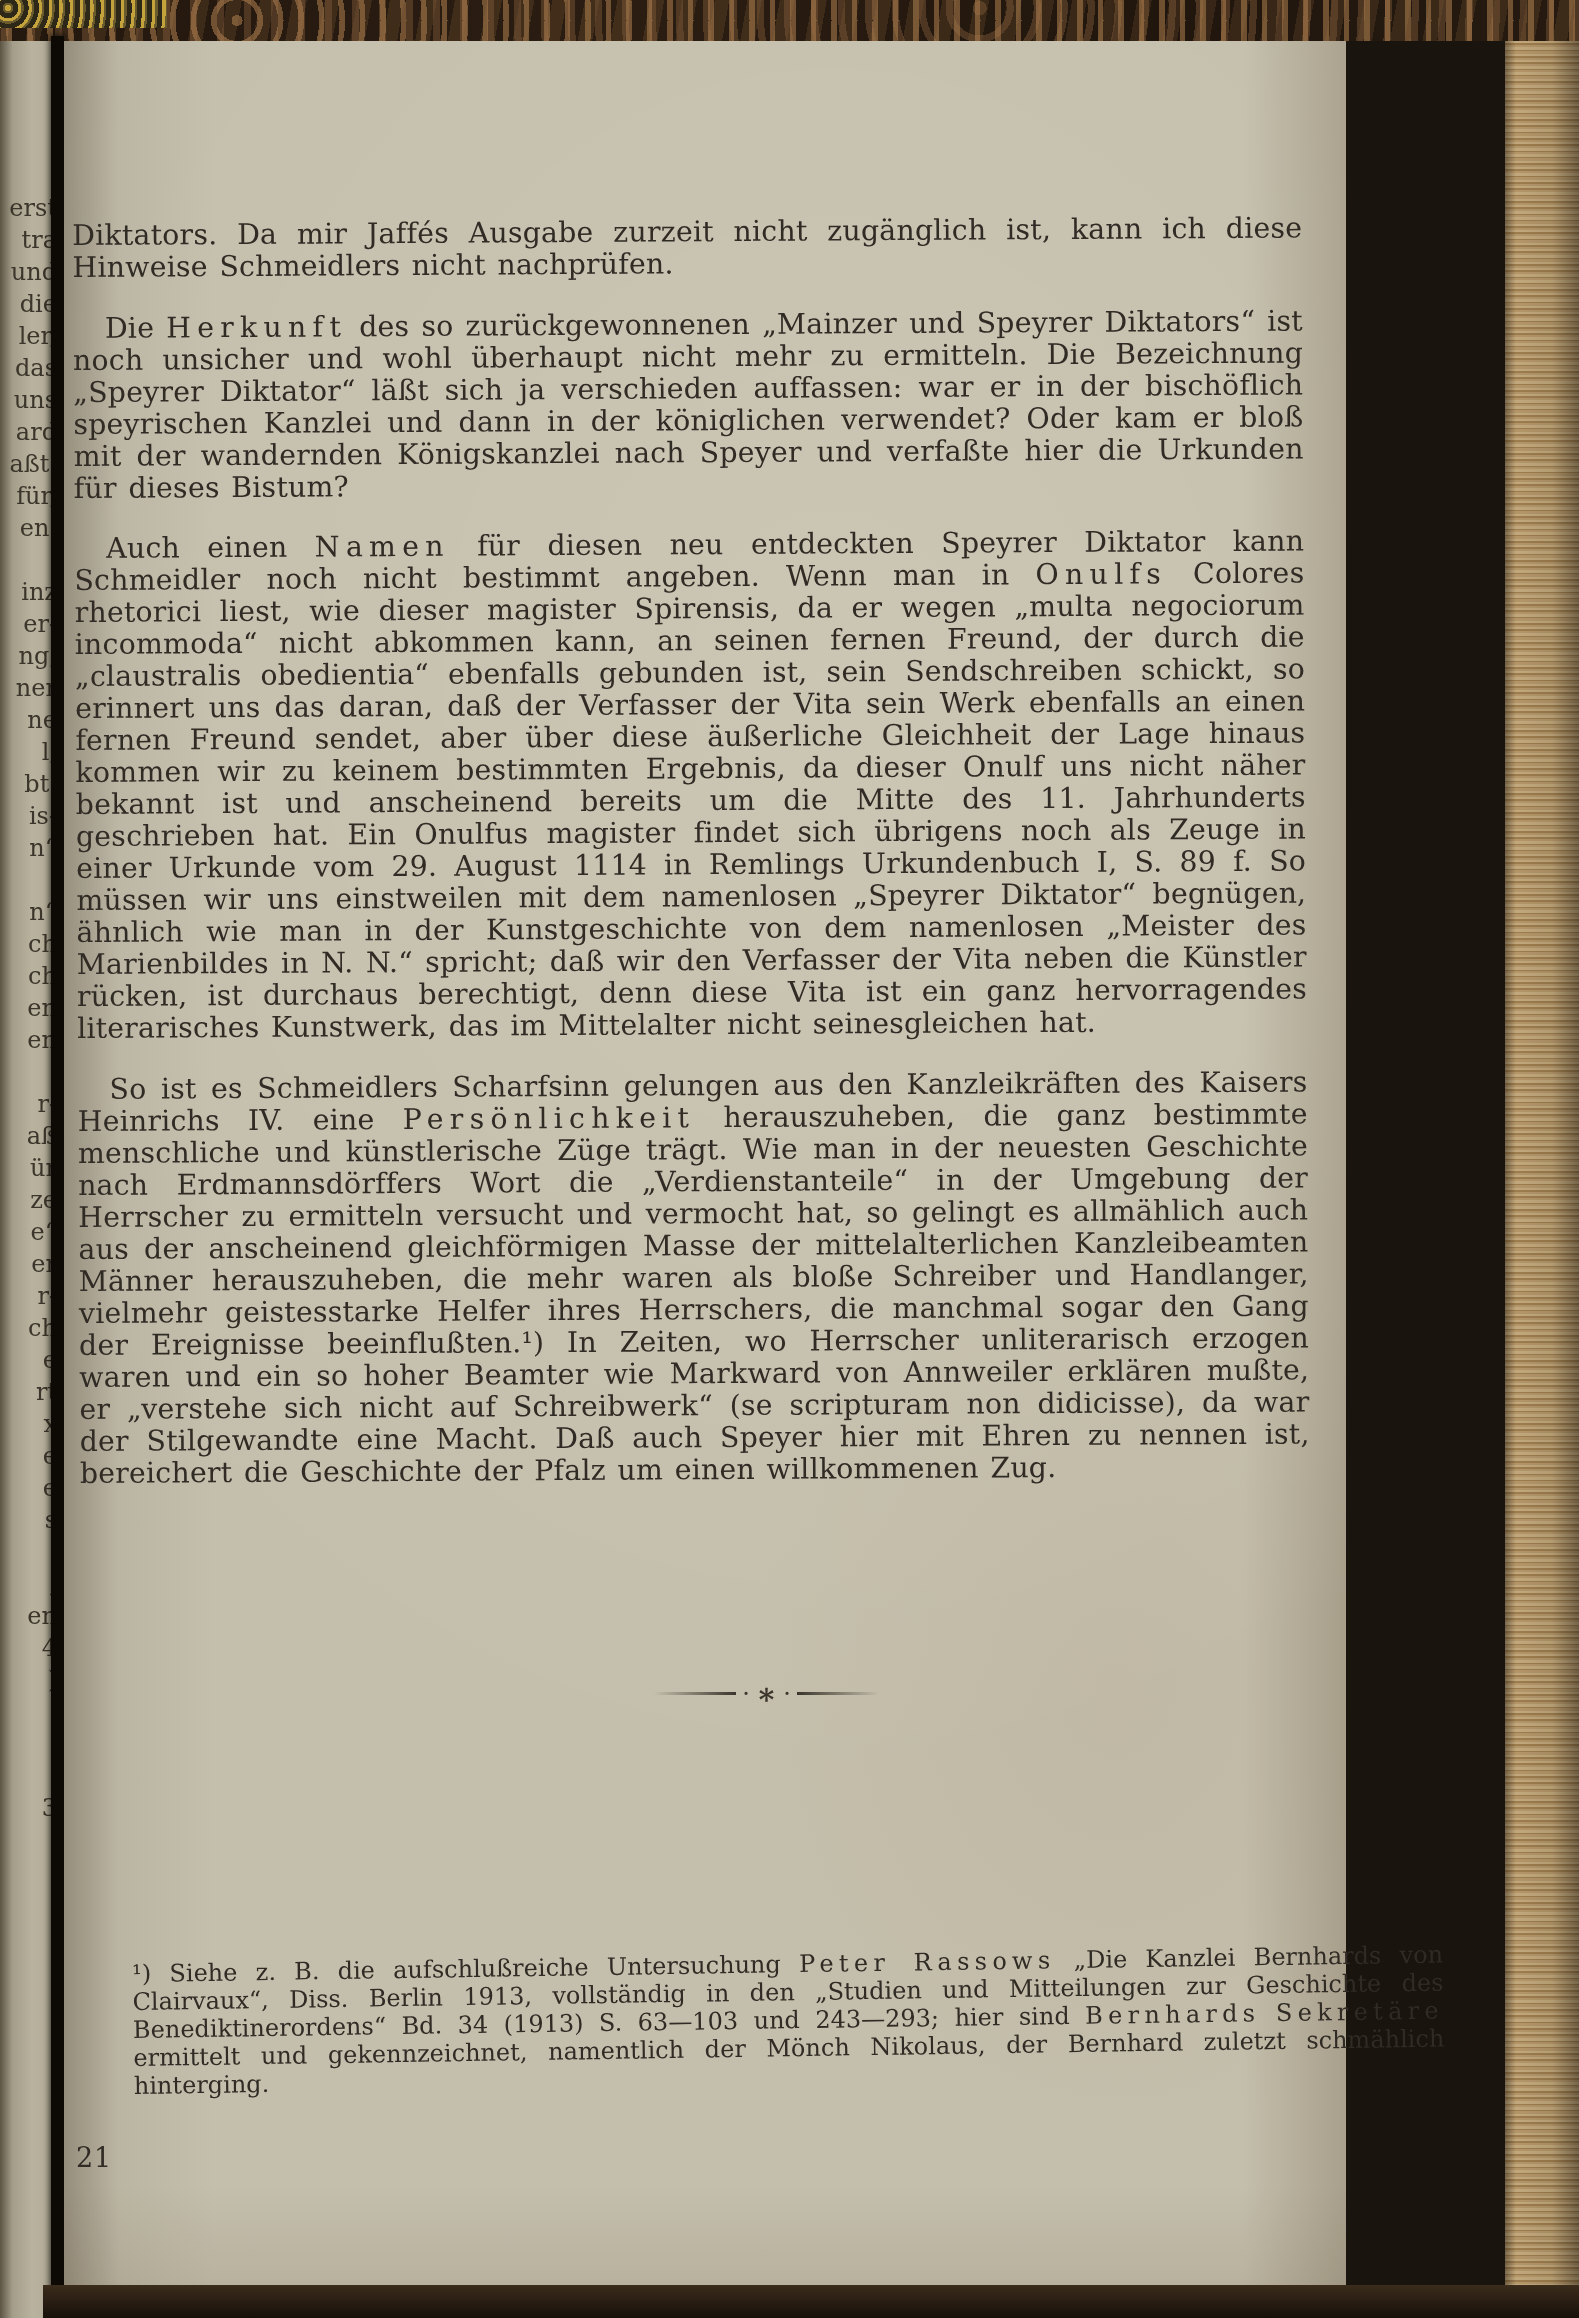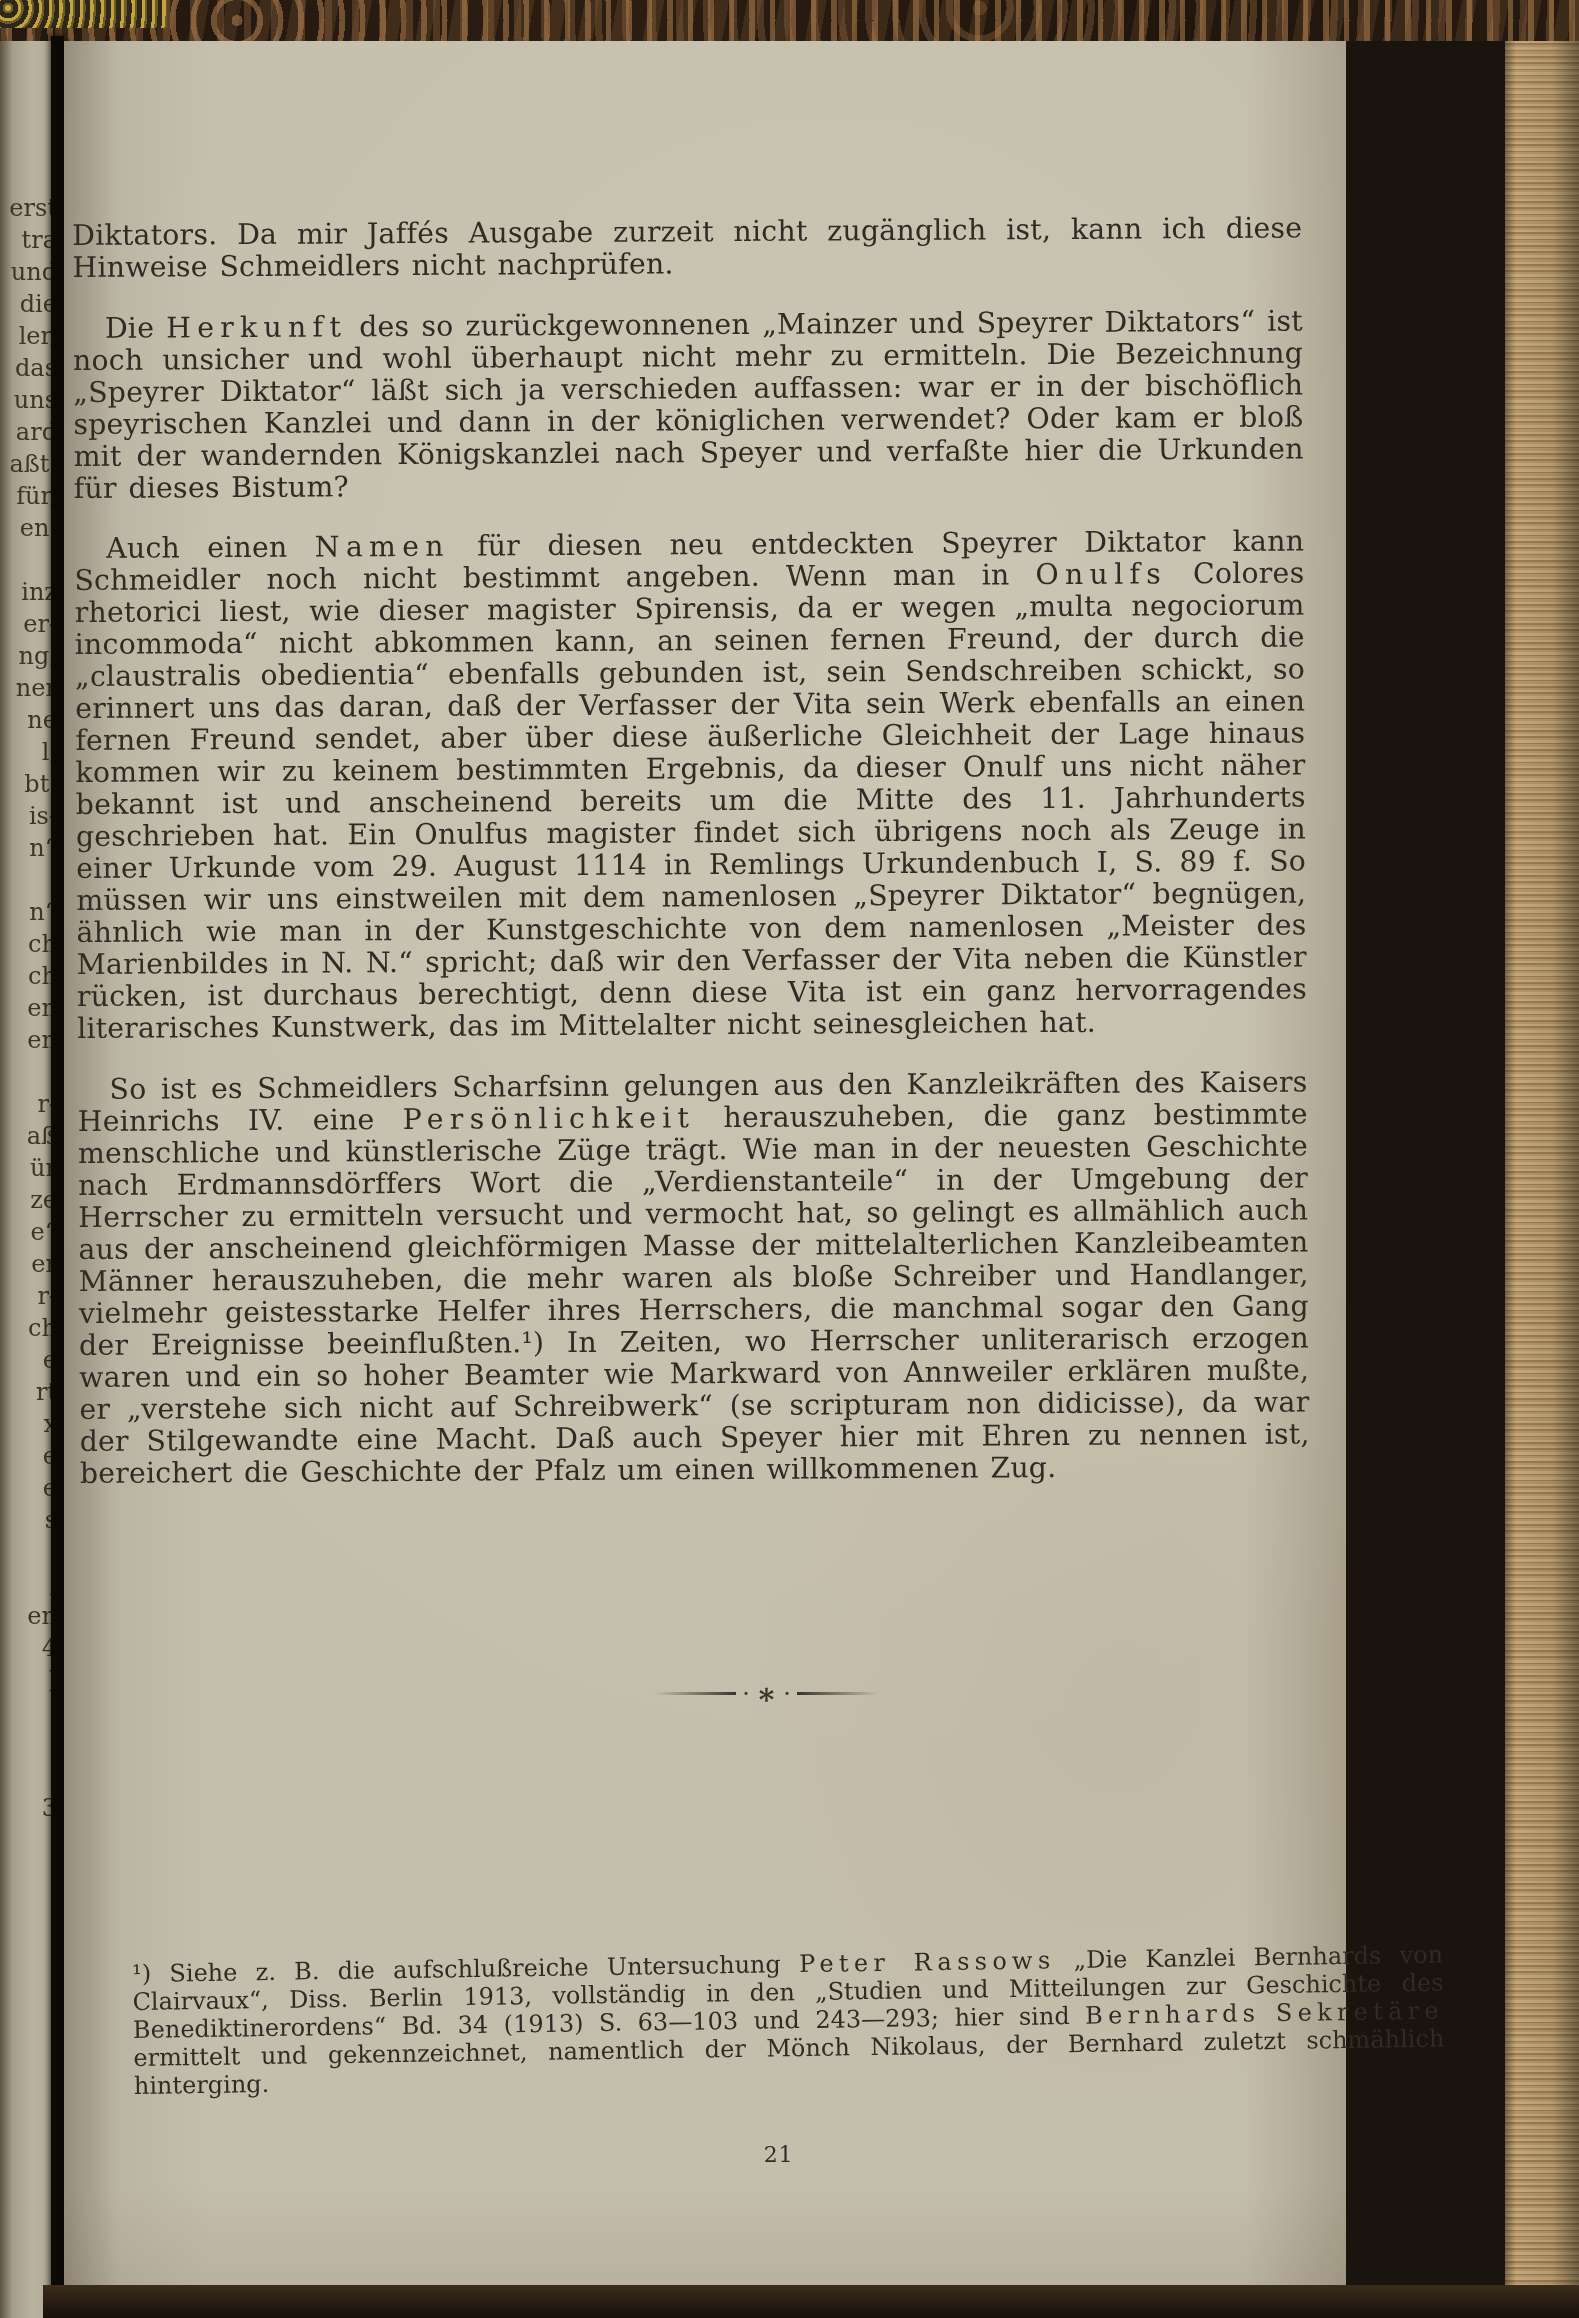--- a/index.html
+++ b/index.html
@@ -81,22 +81,22 @@
   .footnote{
     position:absolute;left:69px;top:1895px;width:1311px;
     transform:rotate(-.85deg);transform-origin:left center;
   }
   .fn-para{
     font-size:24px;line-height:28px;color:#2e2a24;
     text-align:justify;text-align-last:left;word-spacing:1.6px;
   }
 
   .page-number{
-    position:absolute;top:2101px;left:20px;width:1389px;
-    text-align:center;font-size:22px;color:#2e2a24;letter-spacing:0.8px;
+    position:absolute;top:2101px;left:12px;width:1389px;
+    font-size:27px;color:#2e2a24;letter-spacing:0.8px;
   }
 
   
   .fore-edge{
     position:absolute;left:1505px;top:41px;width:75px;bottom:0;
     background:
       linear-gradient(90deg, rgba(0,0,0,.38), rgba(0,0,0,0) 11px, rgba(0,0,0,.08) 47px, rgba(0,0,0,.42) 100%),
       repeating-linear-gradient(180deg, #c7ad80 0 2.4px, #a08050 2.4px 4px, #b89a6c 4px 6.3px);
   }
 

